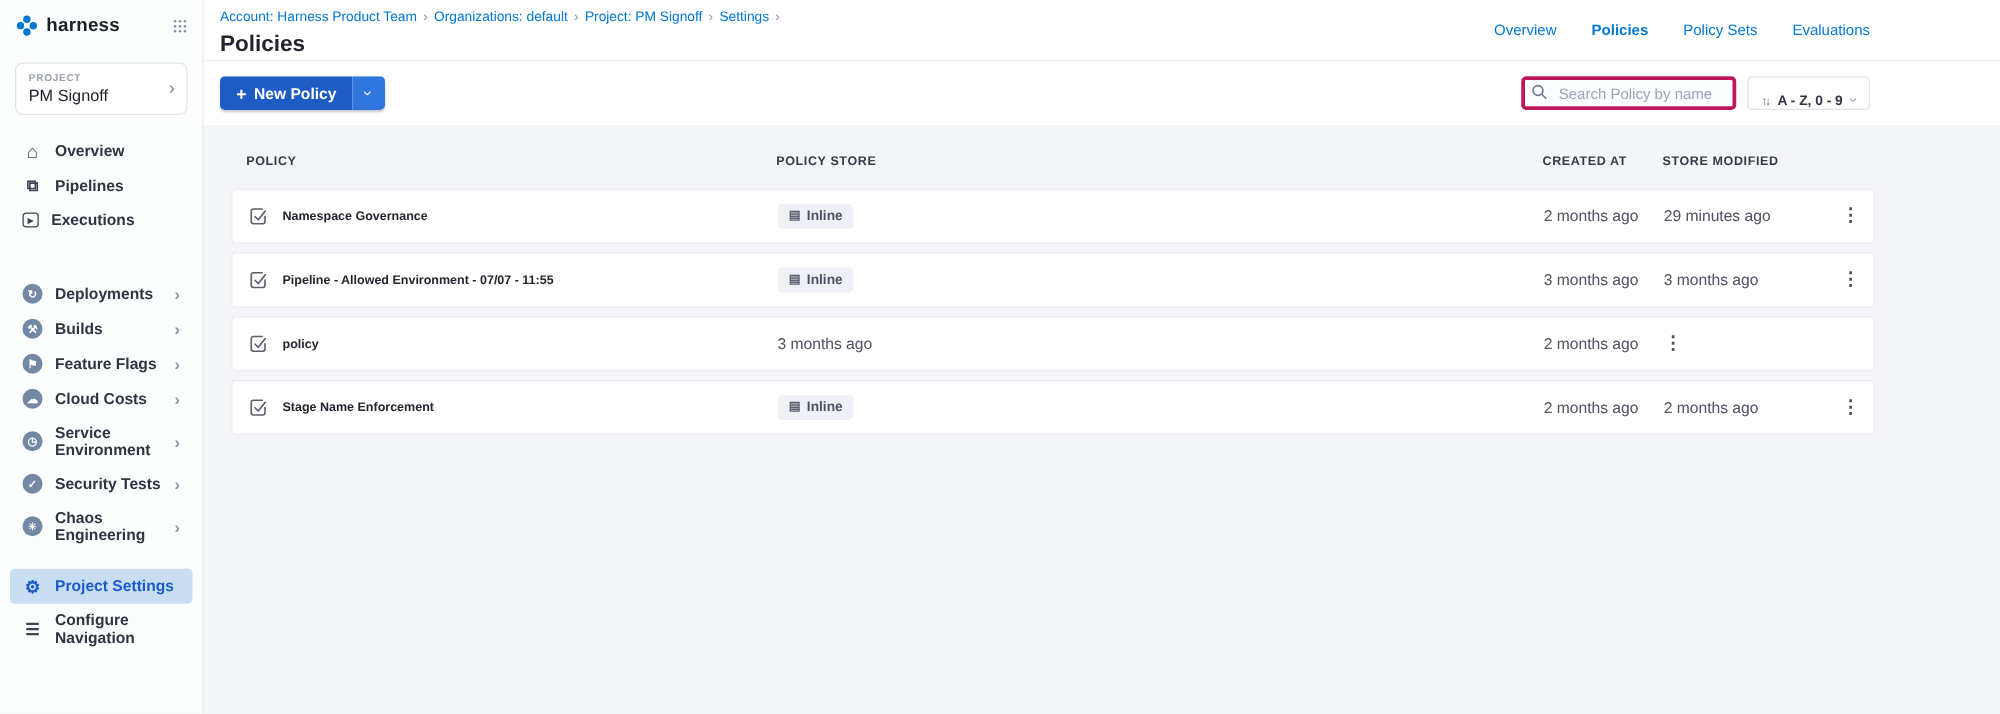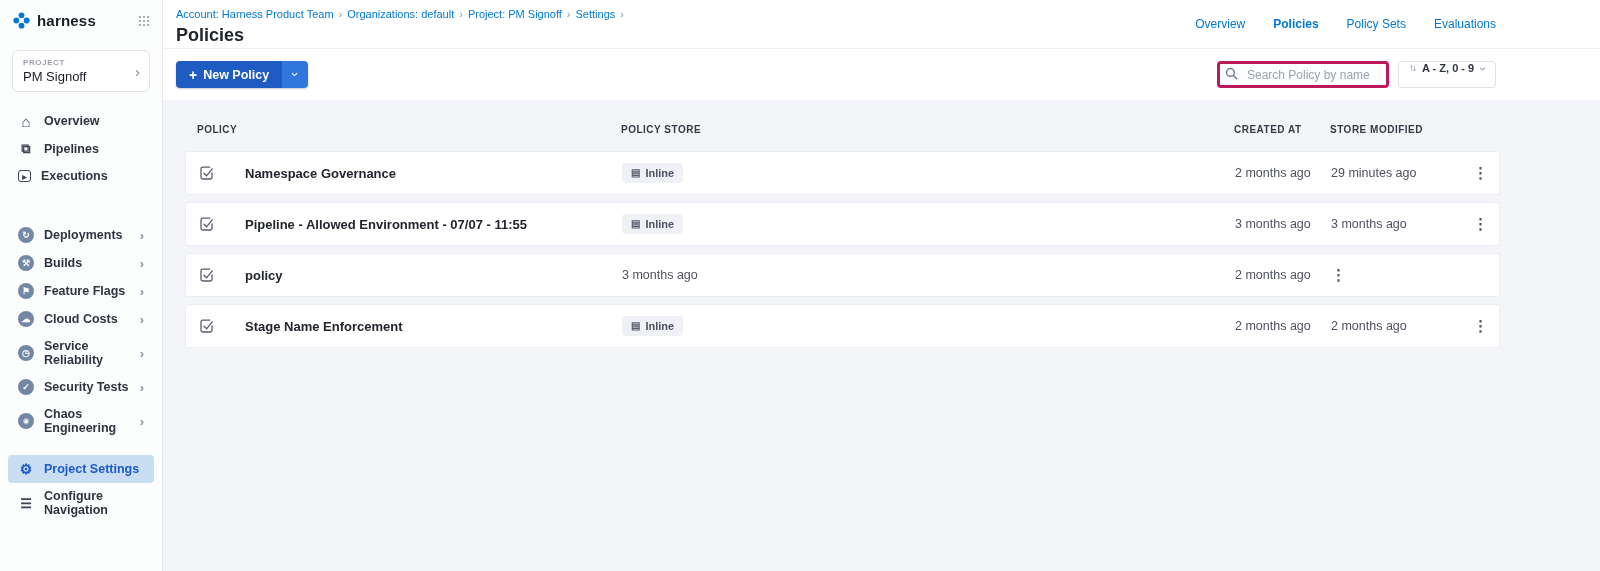--- a/index.html
+++ b/index.html
@@ -68,36 +68,36 @@
   .plus-icon::before { content:"+"; font-size:14px; font-weight:700; }
   .np-caret { background:#3076dd; width:26px; display:flex; align-items:center; justify-content:center; border-left:1px solid rgba(255,255,255,.25); }
   .caret-down { display:inline-block; transform:rotate(90deg); color:#fff; font-size:13px; line-height:1; }
   .caret-down::before { content:"›"; }
 
   .toolbar-right { margin-left:auto; display:flex; align-items:center; gap:9px; }
   .search-box { position:relative; width:172px; }
   .search-box input { width:100%; height:27px; border:3px solid #be185d; border-radius:4px; background:#fbfdff; padding:0 8px 0 27px; font-size:12px; color:#2f3440; font-family:"Liberation Sans",sans-serif; outline:none; }
   .search-box input::placeholder { color:#9aa4b2; }
   .search-ic { position:absolute; left:8px; top:6px; width:13px; height:13px; color:#6b7a99; }
-  .sort-box { height:27px; background:#fff; border:1px solid #dfe2e8; border-radius:4px; display:flex; align-items:flex-start; gap:7px; padding:0 10px; cursor:pointer; width:98px; }
+  .sort-box { height:27px; background:#fff; border:1px solid #dfe2e8; border-radius:4px; display:flex; align-items:flex-end; gap:7px; padding:0 10px; cursor:pointer; width:98px; }
   .sort-arrows { color:#6b7a99; font-size:10px; letter-spacing:-2px; }
   .sort-arrows::before { content:"↑↓"; }
   .sort-label { font-size:11px; font-weight:600; color:#2f3440; white-space:nowrap; }
   .sort-box .caret { margin-left:auto; display:inline-block; transform:rotate(90deg); color:#8b93a5; font-size:12px; }
   .sort-box .caret::before { content:"›"; }
 
   
   .table { position:absolute; left:22px; top:114px; width:1315px; }
   .t-grid { display:grid; grid-template-columns:424px 613px 96px 142px 1fr; align-items:center; padding-left:12px; }
   .t-head { height:30px; }
   .t-head .th { font-size:10px; font-weight:700; letter-spacing:0.5px; color:#383946; }
   .t-row { background:#fff; border:1px solid #ecedf2; border-radius:3px; height:44px; margin-top:7px; cursor:pointer; }
   .row-name-cell { display:flex; align-items:center; gap:11px; }
   .policy-ic { width:17px; height:17px; color:#5a5c6e; flex:0 0 auto; }
-  .row-name { font-size:13px; font-weight:600; color:#22252d; white-space:nowrap; overflow:hidden; text-overflow:ellipsis;margin-left:19px; }
+  .row-name { font-size:10px; font-weight:600; color:#22252d; white-space:nowrap; overflow:hidden; text-overflow:ellipsis; }
   .store-cell { display:flex; align-items:center; gap:8px; }
   .store-badge { display:inline-flex; align-items:center; gap:5px; background:#f0f1f7; border-radius:4px; padding:4px 9px; font-size:11px; font-weight:600; color:#4f5162; }
   .badge-ic { font-size:10px; color:#5a5c6e; line-height:1; }
   .store-badge.inline .badge-ic::before { content:"▤"; }
   .store-badge.remote .badge-ic::before { content:"☁"; }
   .synced-ic { color:#3fae46; font-size:14px; font-weight:700; line-height:1; }
   .synced-ic::before { content:"↻"; }
   .date-cell { font-size:12.5px; color:#4f5162; }
   .kebab { width:24px; height:24px; border:none; background:transparent; cursor:pointer; color:#4f5565; font-size:15px; font-weight:700; line-height:24px; text-align:left; padding:0; }
   .kebab::before { content:"⋮"; }
@@ -167,21 +167,21 @@
       </div>
 
       <div class="nav-item">
         <span class="mod-ic ic-cloud-costs"></span>
         <span>Cloud Costs</span>
         <span class="chev"></span>
       </div>
 
       <div class="nav-item">
         <span class="mod-ic ic-service-reliability"></span>
-        <span>Service Reliability</span>
+        <span>Service Environment</span>
         <span class="chev"></span>
       </div>
 
       <div class="nav-item">
         <span class="mod-ic ic-security-tests"></span>
         <span>Security Tests</span>
         <span class="chev"></span>
       </div>
 
       <div class="nav-item">

